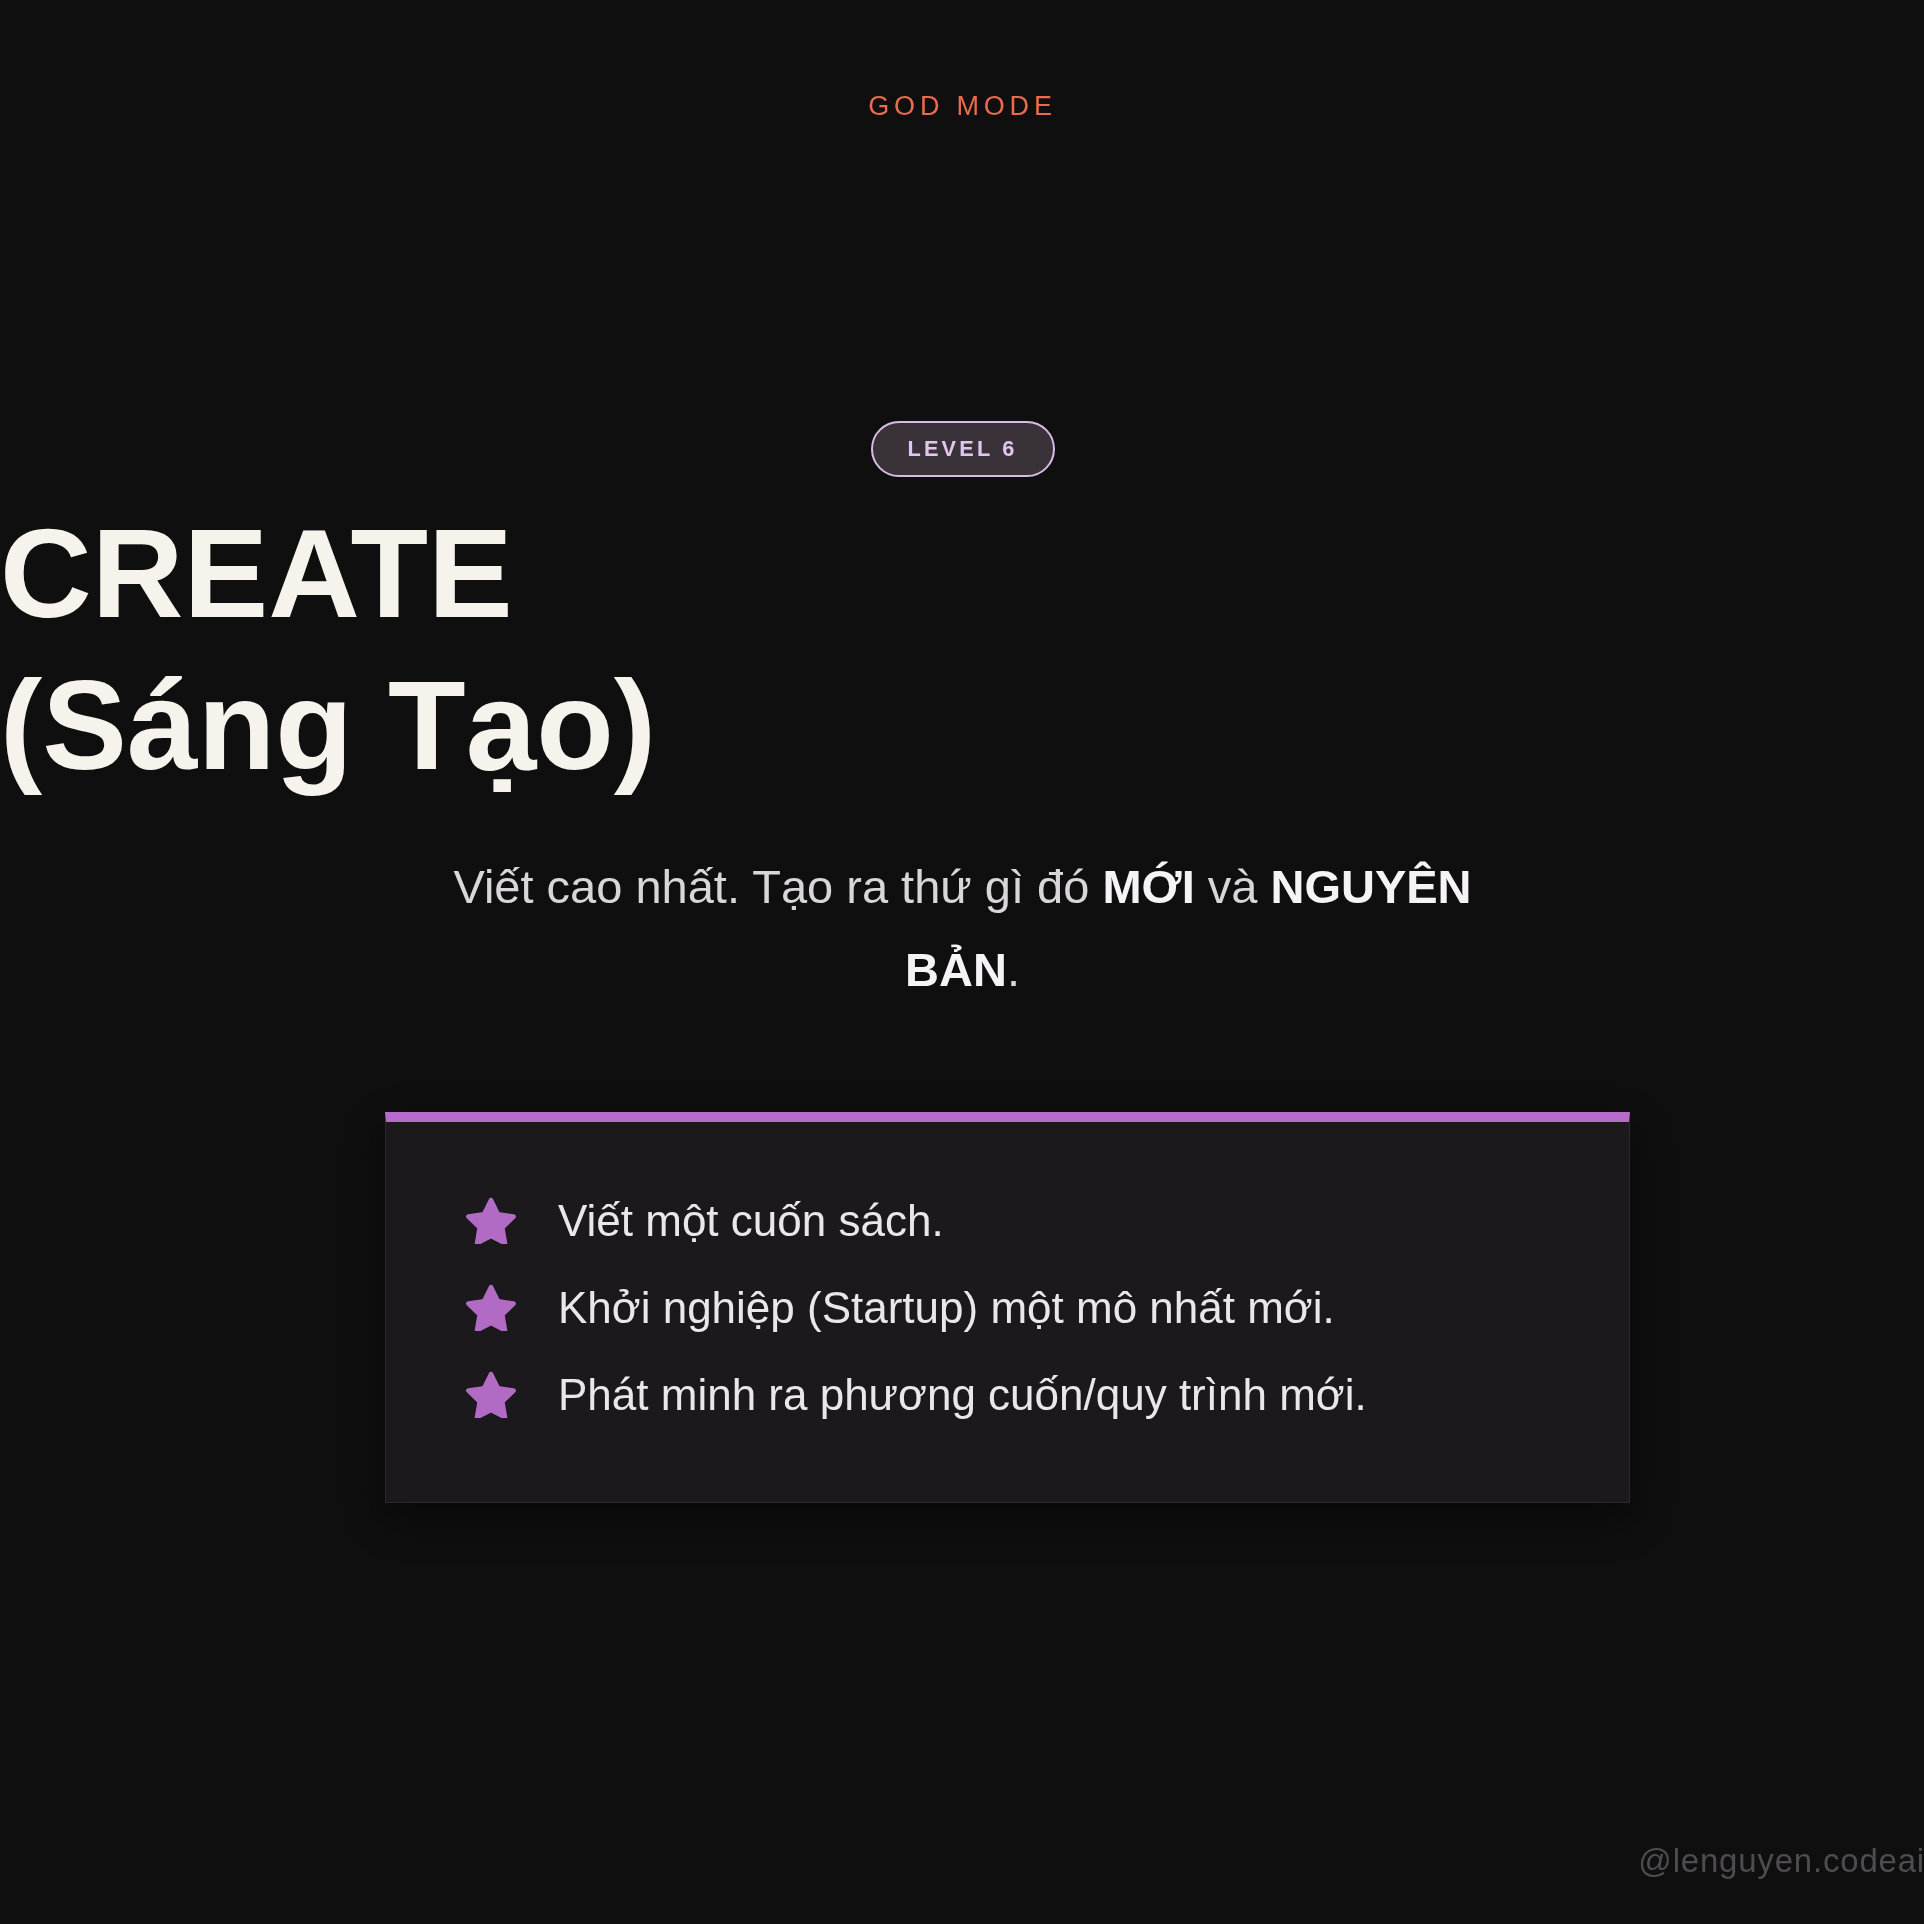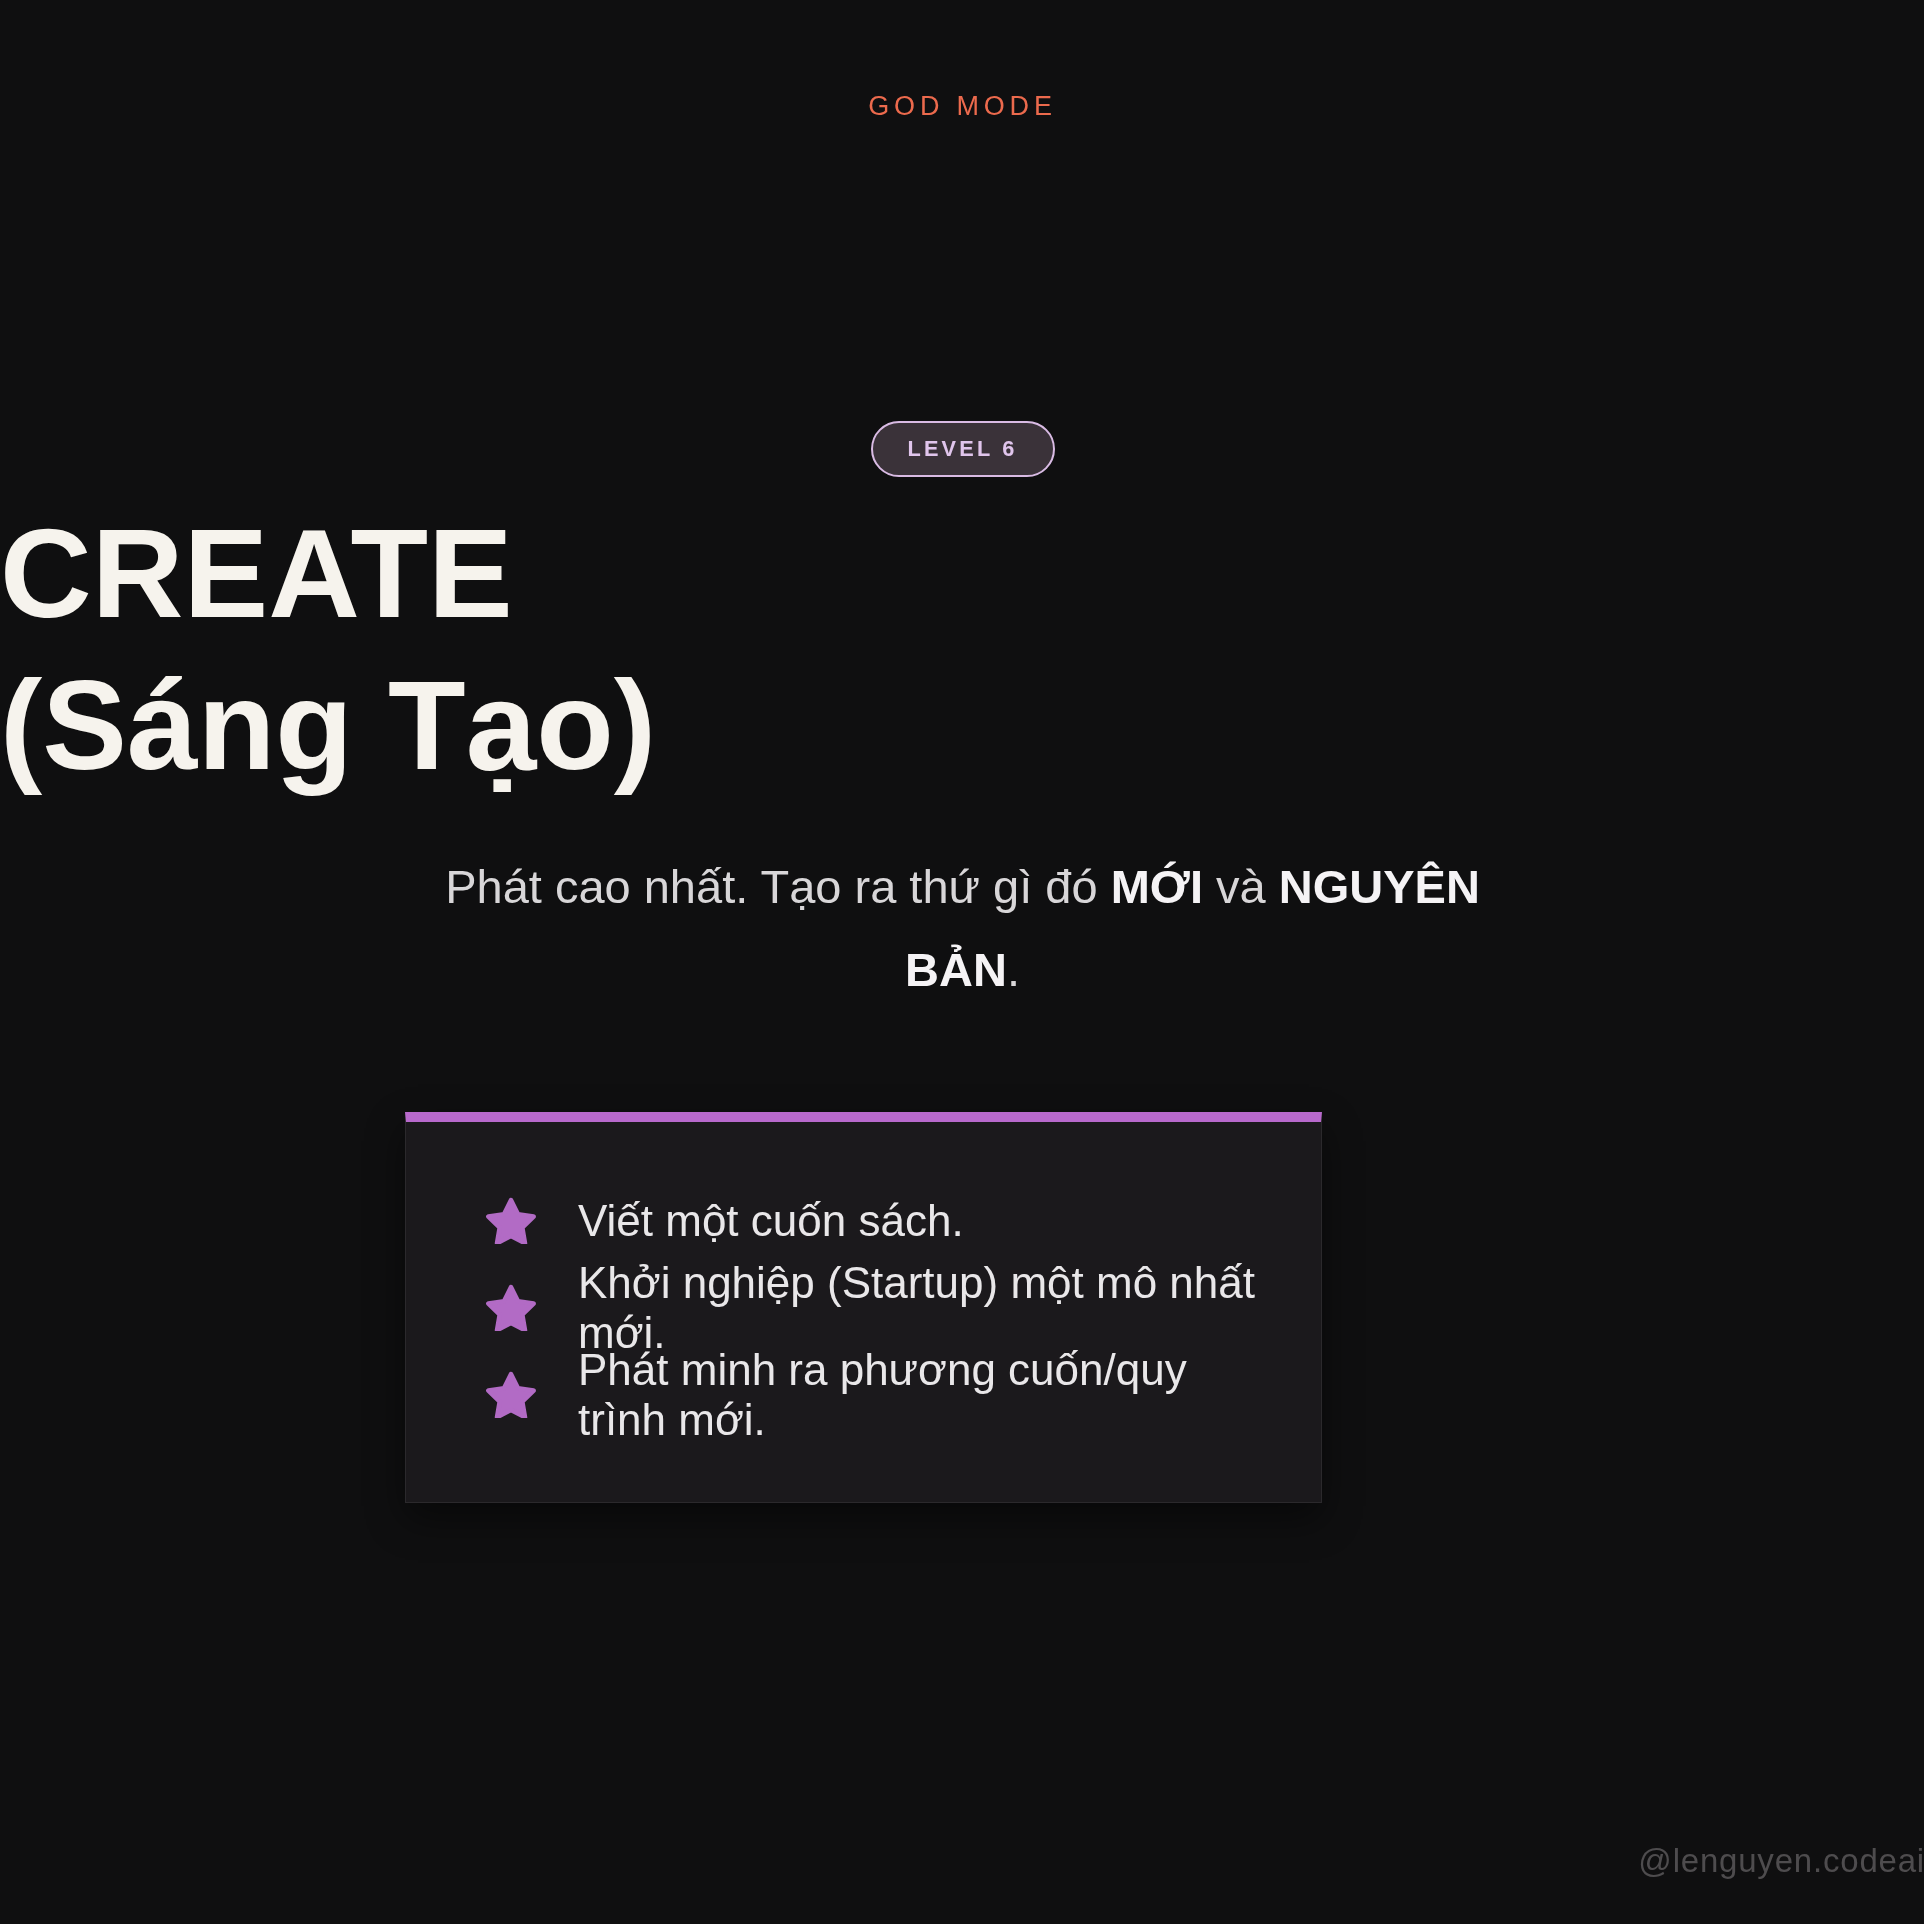--- a/index.html
+++ b/index.html
@@ -58,22 +58,22 @@
   }
   .subtitle{
     position:absolute;top:845px;left:337px;width:1251px;
     text-align:center;
     font-size:47px;
     line-height:83px;
     color:var(--subtitle_color);
   }
   .subtitle b{color:var(--subtitle_bold);font-weight:700;}
   .card{
-    position:absolute;left:405px;top:1112px;
-    width:917px;height:391px;
+    position:absolute;left:385px;top:1112px;
+    width:1245px;height:391px;
     background:var(--card_bg);
     border:0.8px solid var(--card_border);
     border-top:10.4px solid var(--accent);
     box-shadow:0 16px 36px rgba(0,0,0,0.45);
     padding:55px 48px 0 80px;
   }
   .list-item{
     display:flex;align-items:center;
     height:87px;
   }
@@ -103,21 +103,21 @@
 
   <div class="badge-wrap">
     <div class="badge">LEVEL 6</div>
   </div>
 
   <div class="title">
     <div>CREATE</div>
     <div>(Sáng Tạo)</div>
   </div>
 
-  <div class="subtitle"><span>Phát cao nhất. Tạo ra thứ gì đó </span><b>MỚI</b><span> và </span><b>NGUYÊN</b><br><b>BẢN</b><span>.</span></div>
+  <div class="subtitle"><span>Viết cao nhất. Tạo ra thứ gì đó </span><b>MỚI</b><span> và </span><b>NGUYÊN</b><br><b>BẢN</b><span>.</span></div>
 
   <div class="card">
 
     <div class="list-item">
       <svg class="star" viewBox="0 0 64 60">
         <path d="M32 4 L40.9 22.1 60.9 25 46.4 39.1 49.8 59 32 49.6 14.2 59 17.6 39.1 3.1 25 23.1 22.1 Z" fill="#b26bc5" stroke="#b26bc5" stroke-width="6" stroke-linejoin="round"></path>
       </svg>
       <span class="item-label">Viết một cuốn sách.</span>
     </div>
 

